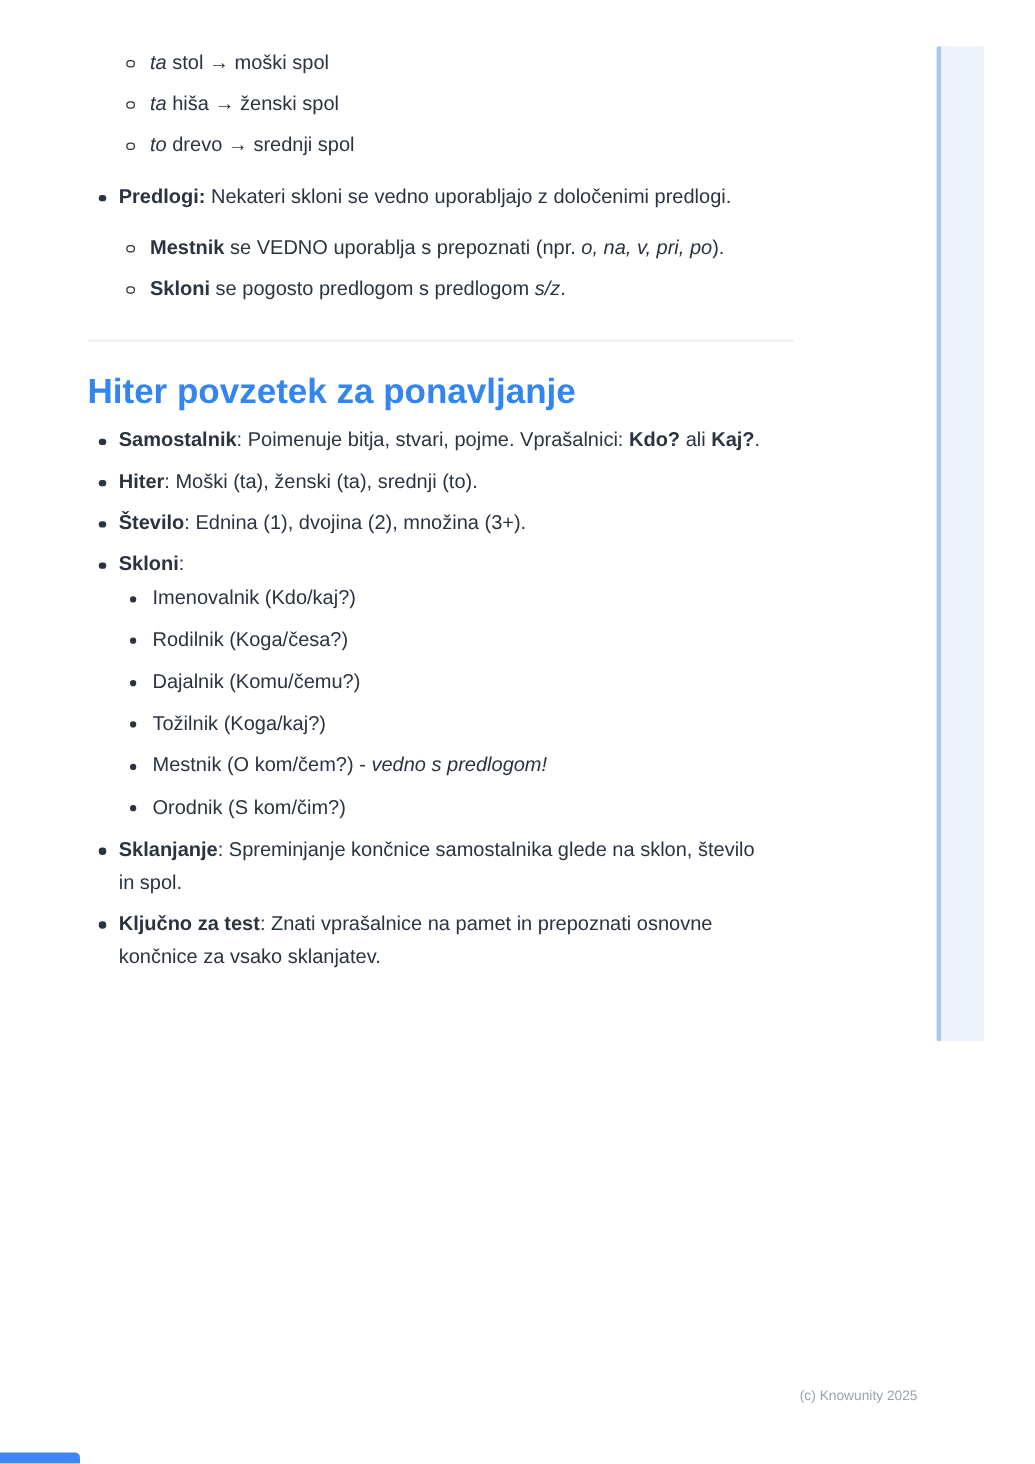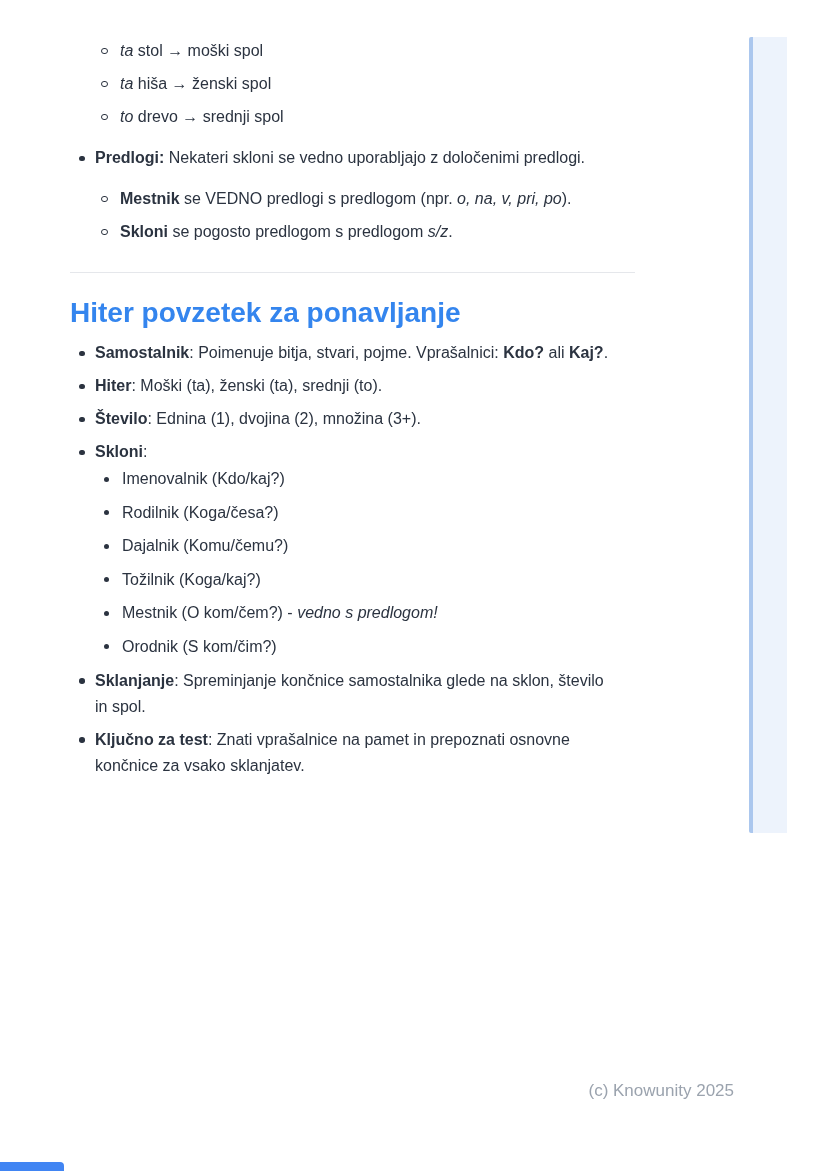--- a/index.html
+++ b/index.html
@@ -58,22 +58,22 @@
     margin-top:27px;
     font-size:28px; line-height:26px; font-weight:bold;
     color:#3485ee;
     letter-spacing:0;
   }
 
   .summary-list { margin-top:14px; }
   .li-sklanjanje { margin-top:8px; }
 
   .footer-copy {
-    position:absolute; top:1084px; right:53px;
-    font-size:17px; line-height:14px; color:#9ba3ae;
+    position:absolute; top:1110px; right:53px;
+    font-size:11px; line-height:14px; color:#9ba3ae;
   }
 
   .right-bar {
     position:absolute; left:749px; top:37px;
     width:43px; height:796px;
     background:#edf3fc;
     border-left:4px solid #abc7ee;
     border-radius:2px;
   }
 
@@ -104,21 +104,21 @@
     </ul>
 
     <ul class="main-list predlogi-block">
       <li>
         <span class="b">Predlogi:</span><span> Nekateri skloni se vedno uporabljajo z določenimi predlogi.</span>
       </li>
     </ul>
 
     <ul class="circle-list predlogi-subs">
       <li>
-        <span class="b">Mestnik</span><span> se VEDNO predlogi s predlogom (npr. </span><span class="i">o, na, v, pri, po</span><span>).</span>
+        <span class="b">Mestnik</span><span> se VEDNO uporablja s prepoznati (npr. </span><span class="i">o, na, v, pri, po</span><span>).</span>
       </li>
       <li>
         <span class="b">Skloni</span><span> se pogosto predlogom s predlogom </span><span class="i">s/z</span><span>.</span>
       </li>
     </ul>
 
     <hr class="divider">
 
     <h2 class="summary-heading">Hiter povzetek za ponavljanje</h2>
 

